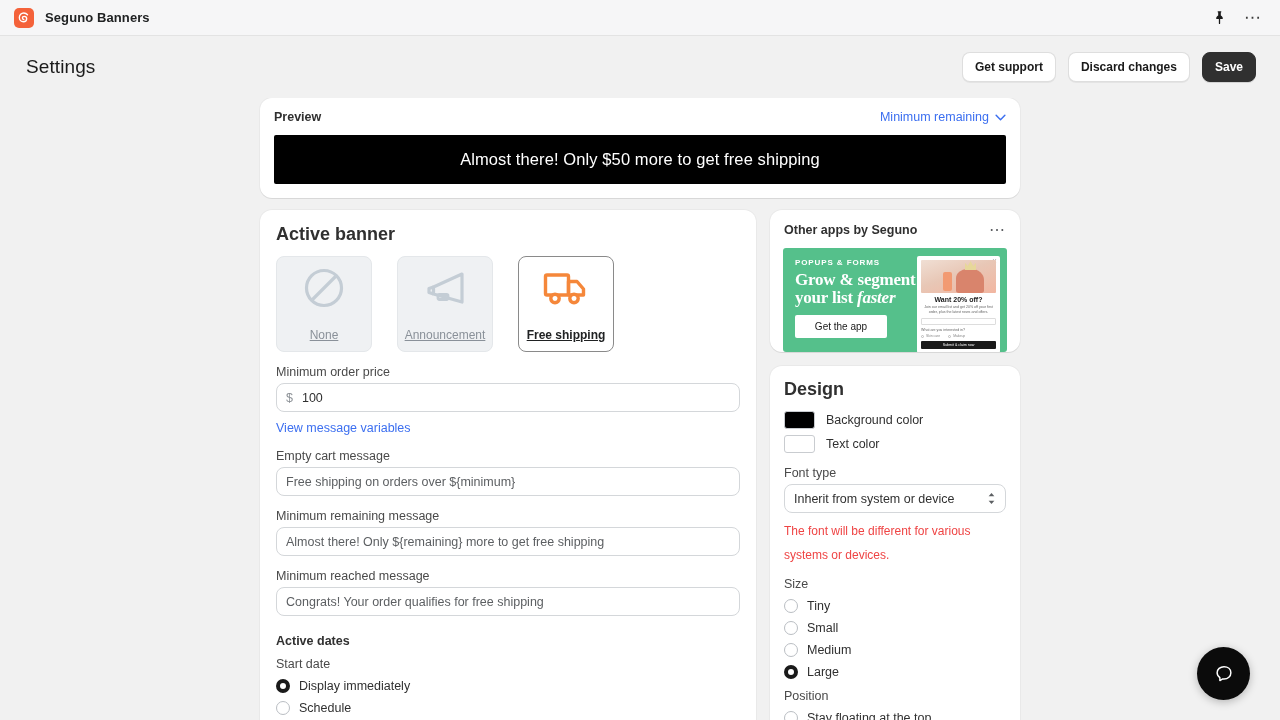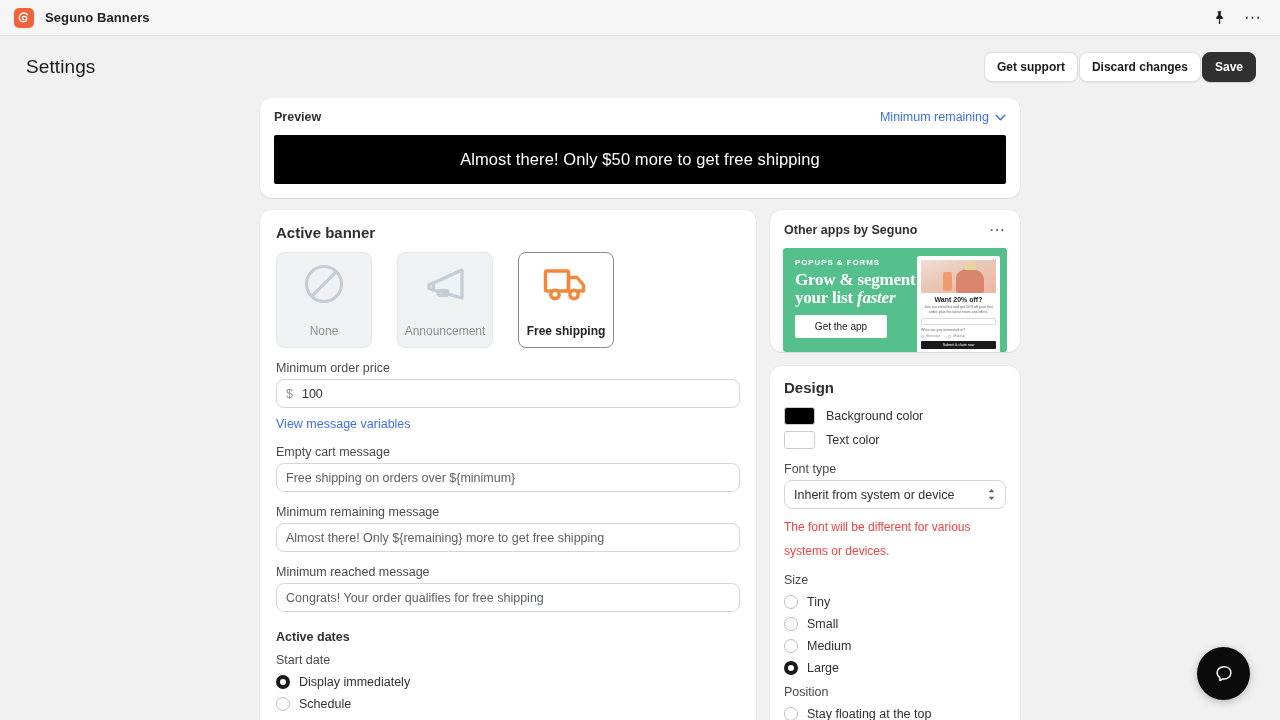--- a/index.html
+++ b/index.html
@@ -45,21 +45,21 @@
     font-size: 17px; line-height: 10px; color: #3c3c3c; letter-spacing: 1px;
   }
 
   
   .page-header {
     height: 62px; display: flex; align-items: center;
     padding: 0 24px 0 26px;
     background: #f1f1f1;
   }
   .page-title { font-size: 19px; font-weight: 400; color: #1a1a1a; letter-spacing: .1px; }
-  .page-actions { margin-left: auto; display: flex; align-items: center; gap: 1px; }
+  .page-actions { margin-left: auto; display: flex; align-items: center; gap: 12px; }
   .btn {
     font-family: inherit;
     font-size: 12px; font-weight: 600;
     border-radius: 8px; cursor: pointer;
     padding: 6px 12px; line-height: 16px;
     border: 1px solid rgba(0,0,0,.13);
     background: #fff; color: #1a1a1a;
     box-shadow: 0 1px 0 rgba(0,0,0,.05);
     white-space: nowrap;
   }
@@ -95,31 +95,31 @@
   }
   .chev { display: block; }
   .preview-banner {
     margin-top: 11px; height: 49px; border-radius: 2px;
     display: flex; align-items: center; justify-content: center;
   }
   .preview-banner span { font-size: 16.5px; letter-spacing: .1px; }
 
   
   .sect { padding: 14px 16px 16px 16px; }
-  .sect-title { font-size: 15px; font-weight: 600; color: #303030; }
+  .sect-title { font-size: 18px; font-weight: 600; color: #303030; }
   .banner-options { display: flex; gap: 25px; margin-top: 11px; }
   .bopt {
     width: 96px; height: 96px; border-radius: 8px;
     background: #eff1f3; border: 1px solid #e4e7ea;
     display: flex; flex-direction: column; align-items: center; justify-content: center;
     cursor: pointer; position: relative;
   }
   .bopt.selected { background: #fff; border: 1px solid #8a8a8a; }
   .bopt-icon { height: 48px; display: flex; align-items: center; justify-content: center; margin-top: -3px; }
-  .bopt-label { font-size: 12px; color: #8a9199; margin-top: 16px; }
+  .bopt-label { font-size: 12px; color: #8a9199; margin-top: 16px; text-decoration: underline; }
   .bopt.selected .bopt-label { color: #202223; font-weight: 600; }
 
   
   .field { margin-top: 13px; }
   .field-label { font-size: 12.5px; color: #4a4a4a; margin-bottom: 4px; display: block; }
   .input {
     width: 100%; height: 29px;
     border: 1px solid #d4d7da; border-radius: 8px;
     background: #fff;
     font-family: inherit; font-size: 12.5px; color: #303030;

